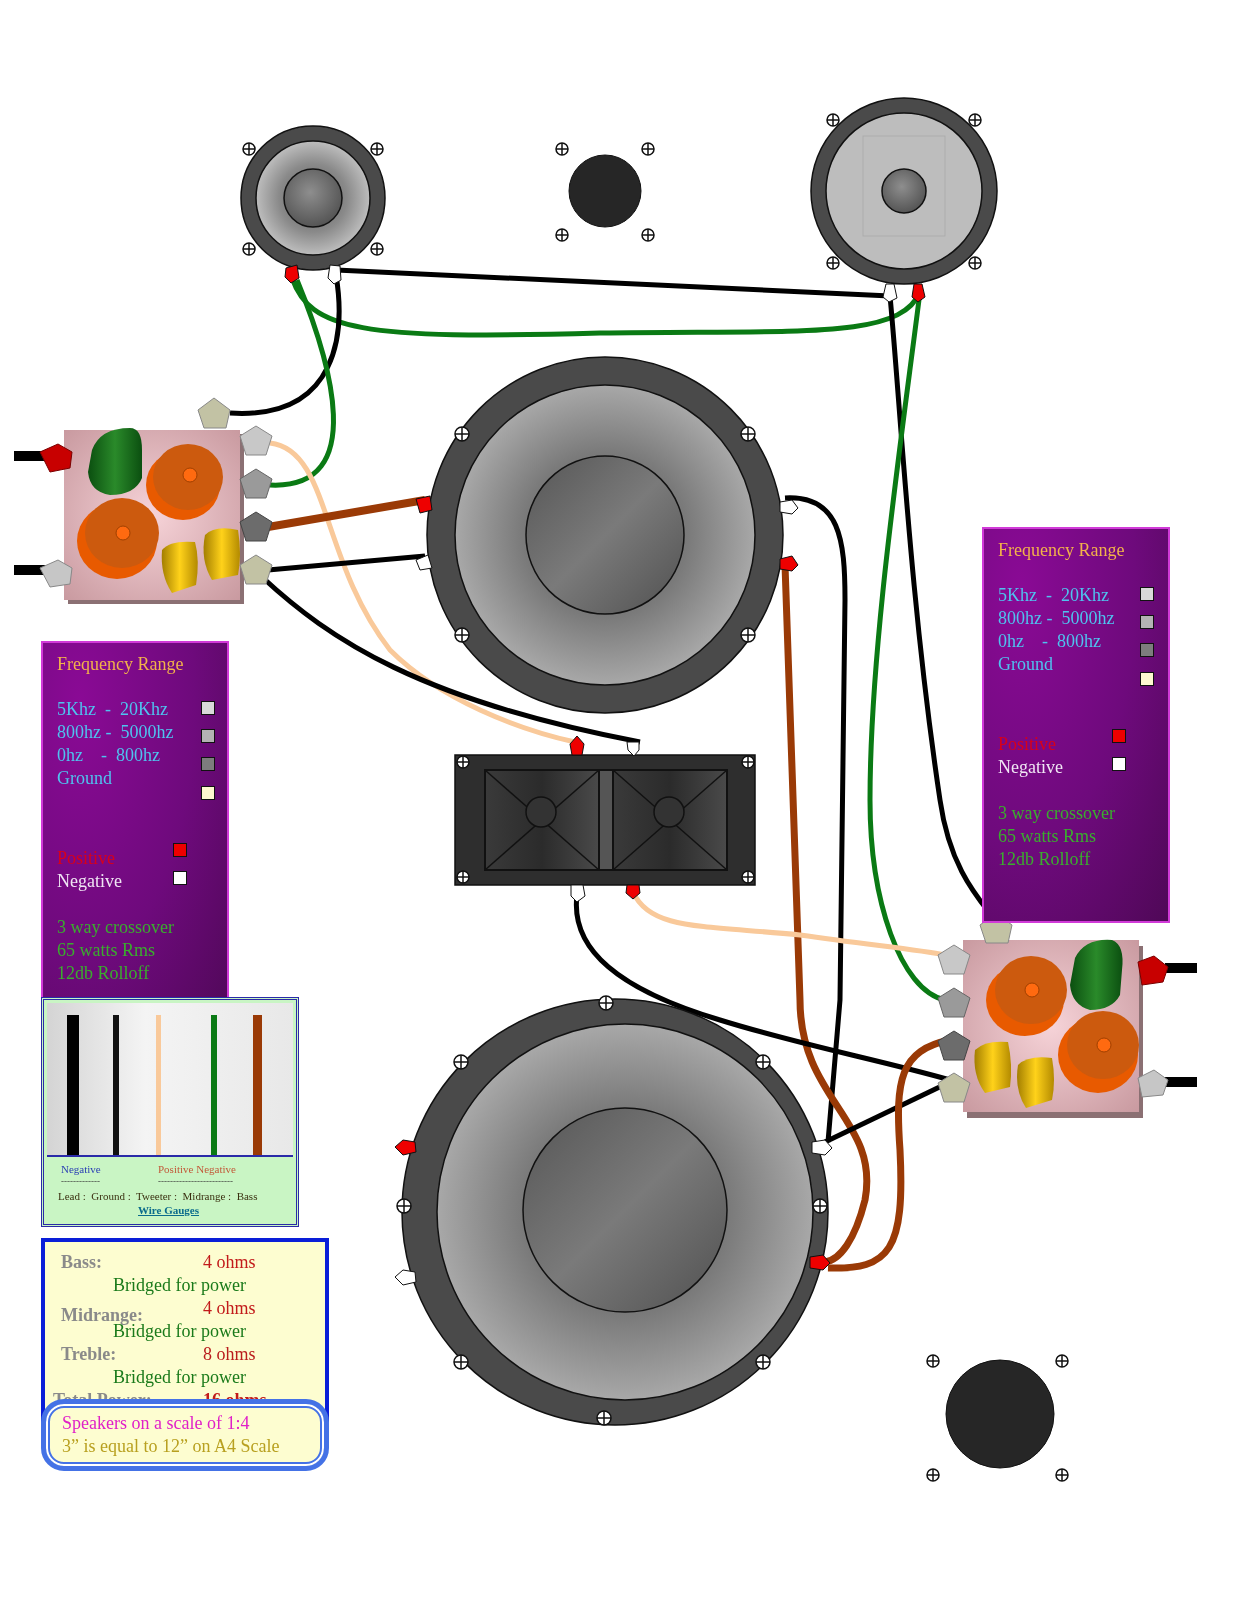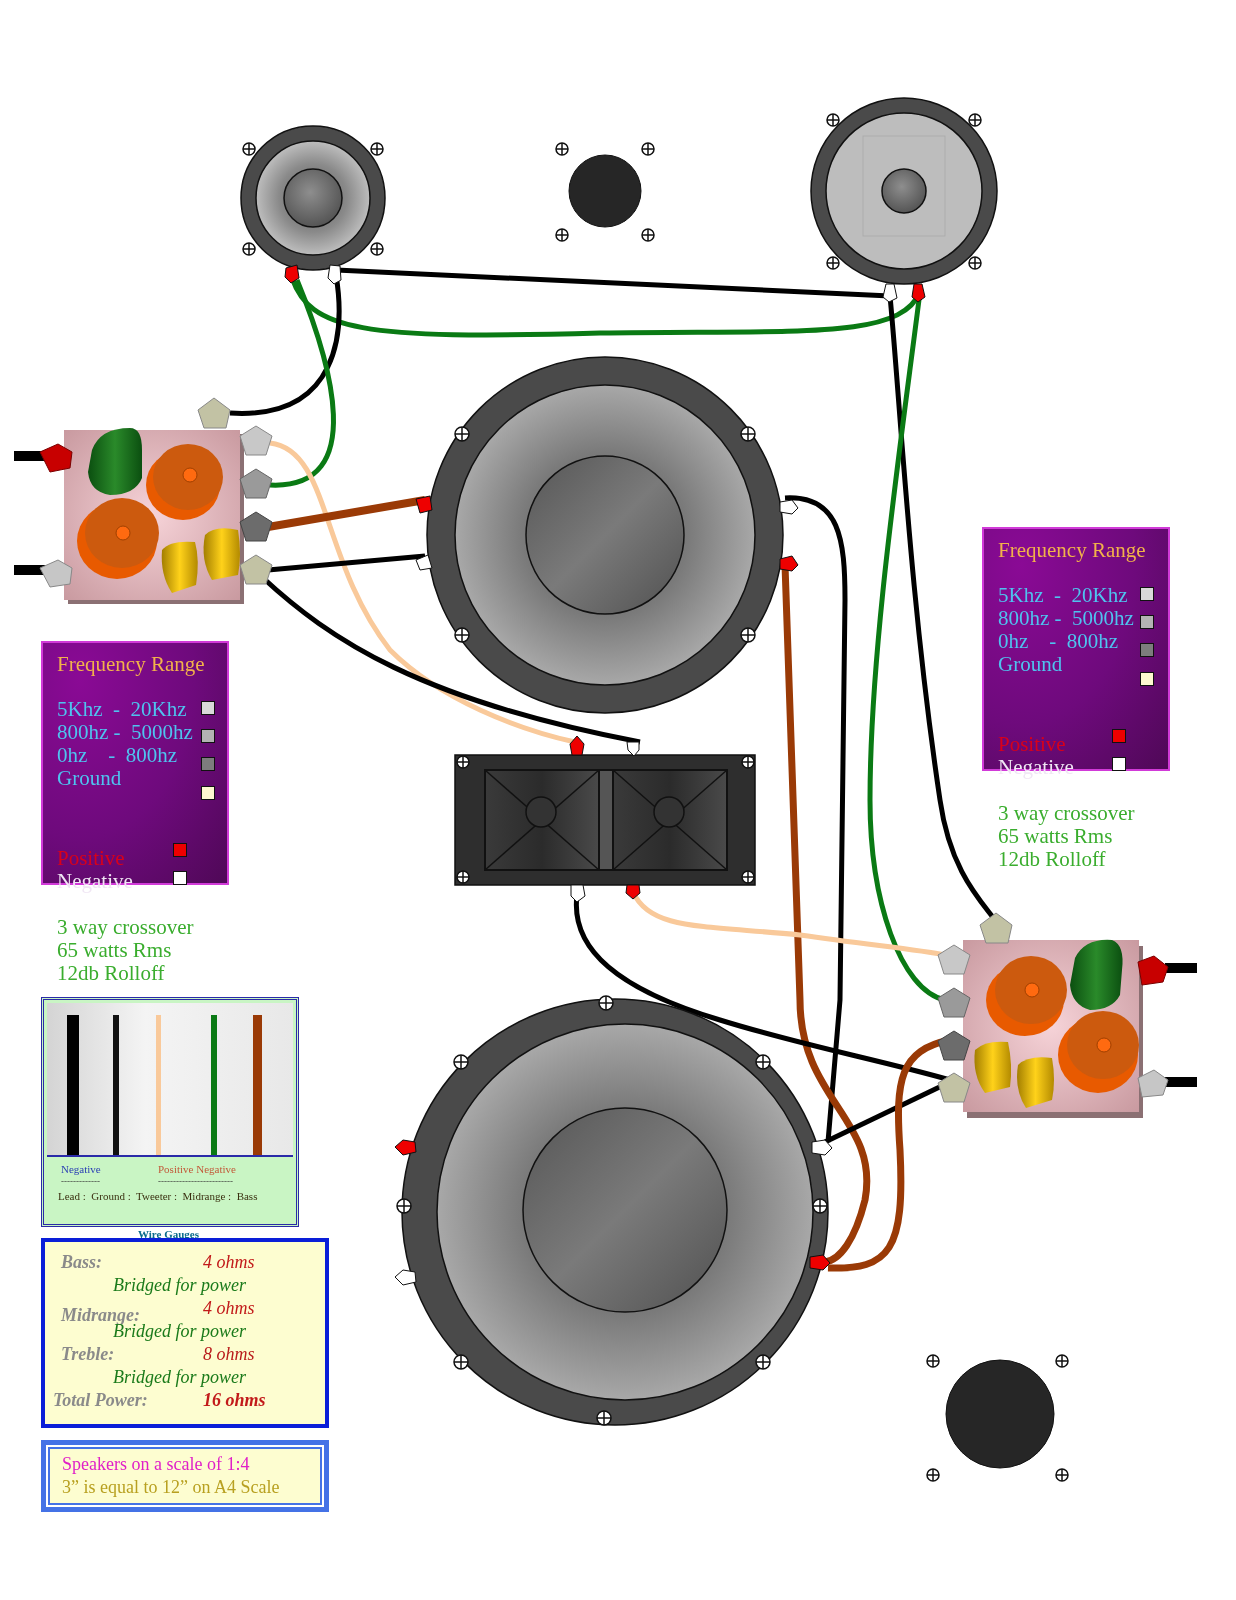--- a/index.html
+++ b/index.html
@@ -1,31 +1,31 @@
 <!DOCTYPE html>
 <html><head>
 <meta charset="utf-8">
 <style>
   html, body { margin:0; padding:0; background:#fff; }
   body { width:1236px; height:1600px; position:relative; overflow:hidden; font-family:"Liberation Serif", serif; }
   #diagram { position:absolute; left:0; top:0; }
   .legend-box { position:absolute; box-sizing:border-box; }
-  .freq-box { width:188px; height:244px; background:radial-gradient(ellipse at 20% 15%, #8a0a95 0%, #6e0a7c 55%, #4f0857 100%); border:2px solid #d13ad8; padding:10px 4px 0 14px; font-size:21px; line-height:23px; }
+  .freq-box { width:188px; height:396px; background:radial-gradient(ellipse at 20% 15%, #8a0a95 0%, #6e0a7c 55%, #4f0857 100%); border:2px solid #d13ad8; padding:10px 4px 0 14px; font-size:18px; line-height:23px; }
   .freq-box .title { color:#f2b24a; margin-bottom:22px; }
   .freq-box .range { color:#4fc3ef; }
   .freq-box .pos { color:#d8001a; margin-top:57px; }
   .freq-box .neg { color:#f0e6f4; }
   .freq-box .spec { color:#3aad2e; margin-top:23px; }
   .swatch { position:absolute; width:12px; height:12px; border:1.5px solid #111; }
   .gauge-box { width:258px; height:230px; border:3px double #2a2aa8; background:#c9f5c4; }
   .gauge-top { position:absolute; left:3px; top:3px; right:3px; height:152px; background:linear-gradient(90deg,#d4d4d4,#f4f4f4 40%,#e8e8e8); border-bottom:2px solid #2a2aa8; }
   .wire-swatch { position:absolute; top:12px; bottom:0; }
   .gauge-text { position:absolute; font-size:11px; }
   .imp-box { width:288px; height:190px; border:4px solid #0a1ed8; background:#fdfdd0; font-size:18px; }
-  .imp-row { position:absolute; white-space:nowrap;font-style:italic; }
+  .imp-row { position:absolute; white-space:nowrap; }
   .scale-box { width:288px; height:72px; border:5px solid #4472e6; background:#fdfdd0; box-shadow:inset 0 0 0 2px #fff, inset 0 0 0 4px #4472e6; font-size:18px; padding:8px 0 0 16px; line-height:23px; }
 </style>
 </head>
 <body>
 
 <svg id="diagram" width="1236" height="1600" viewBox="0 0 1236 1600">
   <defs>
     <radialGradient id="coneSmall" cx="50%" cy="50%" r="50%">
       <stop offset="0" stop-color="#5a5a5a"></stop>
         <stop offset="0.6" stop-color="#8a8a8a"></stop>
@@ -288,33 +288,33 @@
     <div class="wire-swatch" style="left: 66px; width: 6px; background: rgb(17, 17, 17);"></div>
     <div class="wire-swatch" style="left: 109px; width: 5px; background: rgb(249, 201, 154);"></div>
     <div class="wire-swatch" style="left: 164px; width: 6px; background: rgb(10, 122, 20);"></div>
     <div class="wire-swatch" style="left: 206px; width: 9px; background: rgb(154, 58, 6);"></div>
   </div>
   <div class="gauge-text" style="left:17px;top:163px;color:#2a3fb4;">Negative</div>
   <div class="gauge-text" style="left:114px;top:163px;color:#c25a3a;">Positive Negative</div>
   <div class="gauge-text" style="left:17px;top:176px;color:#333;font-size:9px;">-------------</div>
   <div class="gauge-text" style="left:114px;top:176px;color:#333;font-size:9px;">-------------------------</div>
   <div class="gauge-text" style="left:14px;top:190px;color:#3a3010;white-space:pre;">Lead :  Ground :  Tweeter :  Midrange :  Bass</div>
-  <div class="gauge-text" style="left:94px;top:204px;color:#0a6b8c;text-decoration:underline;font-weight:bold;margin-top:24px;">Wire Gauges</div>
+  <div class="gauge-text" style="left:94px;top:204px;color:#0a6b8c;text-decoration:underline;font-weight:bold;">Wire Gauges</div>
 </div>
 
 <div class="legend-box imp-box" style="left:41px;top:1238px;">
   <div class="imp-row" style="left:16px;top:10px;color:#8a8a8a;font-weight:bold;">Bass:</div>
   <div class="imp-row" style="left:158px;top:10px;color:#c21a1a;">4 ohms</div>
   <div class="imp-row" style="left:68px;top:33px;color:#1a7a1a;">Bridged for power</div>
   <div class="imp-row" style="left:16px;top:63px;color:#8a8a8a;font-weight:bold;">Midrange:</div>
   <div class="imp-row" style="left:158px;top:56px;color:#c21a1a;">4 ohms</div>
   <div class="imp-row" style="left:68px;top:79px;color:#1a7a1a;">Bridged for power</div>
   <div class="imp-row" style="left:16px;top:102px;color:#8a8a8a;font-weight:bold;">Treble:</div>
   <div class="imp-row" style="left:158px;top:102px;color:#b91c1c;">8 ohms</div>
   <div class="imp-row" style="left:68px;top:125px;color:#1a7a1a;">Bridged for power</div>
   <div class="imp-row" style="left:8px;top:148px;color:#8a8a8a;font-weight:bold;">Total Power:</div>
   <div class="imp-row" style="left:158px;top:148px;color:#c21a1a;font-weight:bold;">16 ohms</div>
 </div>
 
-<div class="legend-box scale-box" style="left:41px;top:1440px;">
+<div class="legend-box scale-box" style="left:41px;top:1399px;border-radius:23px;">
   <div style="color:#e020c8;">Speakers on a scale of 1:4</div>
   <div style="color:#b8a020;">3” is equal to 12” on A4 Scale</div>
 </div>
 
 </body></html>

